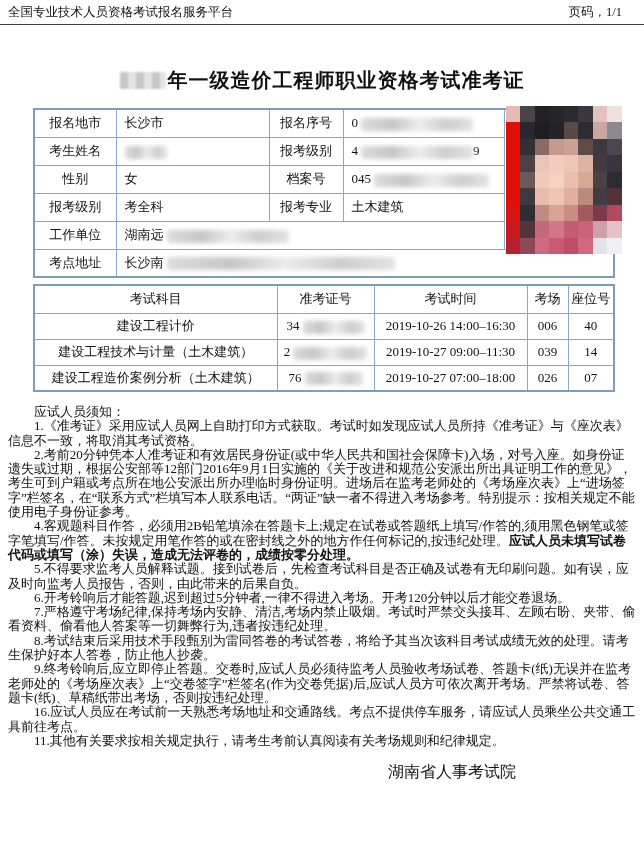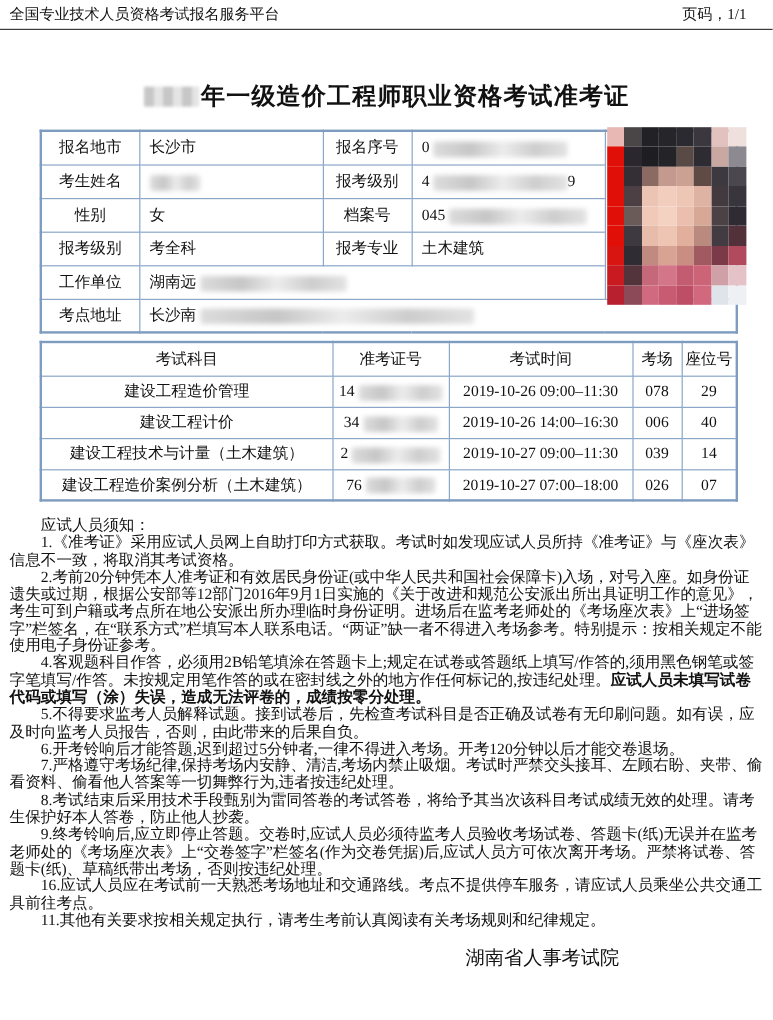--- a/index.html
+++ b/index.html
@@ -205,27 +205,20 @@
     <tr>
       <th>考试科目</th>
       <th>准考证号</th>
       <th>考试时间</th>
       <th>考场</th>
       <th>座位号</th>
     </tr>
   </thead>
   <tbody>
       <tr>
-        <td><span>建设工程造价管理</span></td>
-        <td><span>14</span><span class="blur" style="width: 70px;"></span></td>
-        <td><span>2019-10-26 09:00–11:30</span></td>
-        <td><span>078</span></td>
-        <td><span>29</span></td>
-      </tr>
-      <tr>
         <td><span>建设工程计价</span></td>
         <td><span>34</span><span class="blur" style="width: 62px;"></span></td>
         <td><span>2019-10-26 14:00–16:30</span></td>
         <td><span>006</span></td>
         <td><span>40</span></td>
       </tr>
       <tr>
         <td><span>建设工程技术与计量（土木建筑）</span></td>
         <td><span>2</span><span class="blur" style="width: 74px;"></span></td>
         <td><span>2019-10-27 09:00–11:30</span></td>

